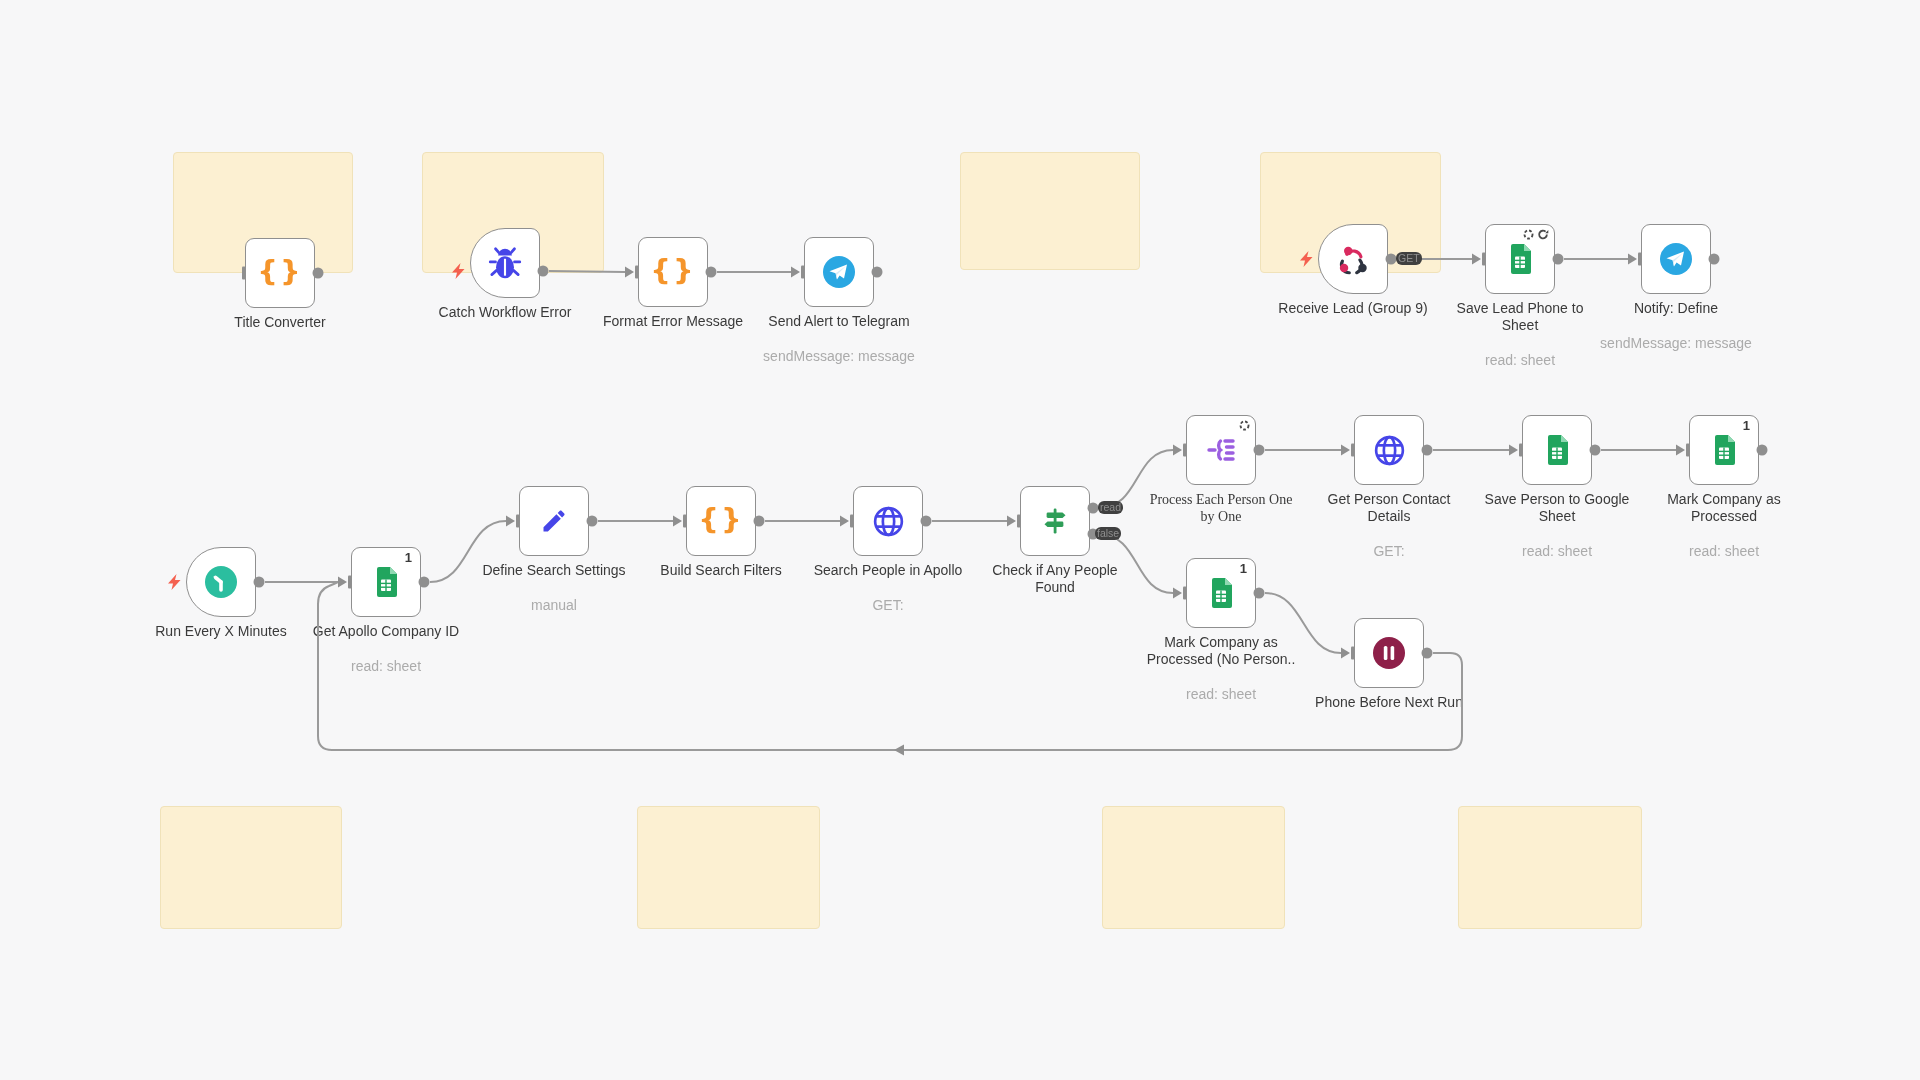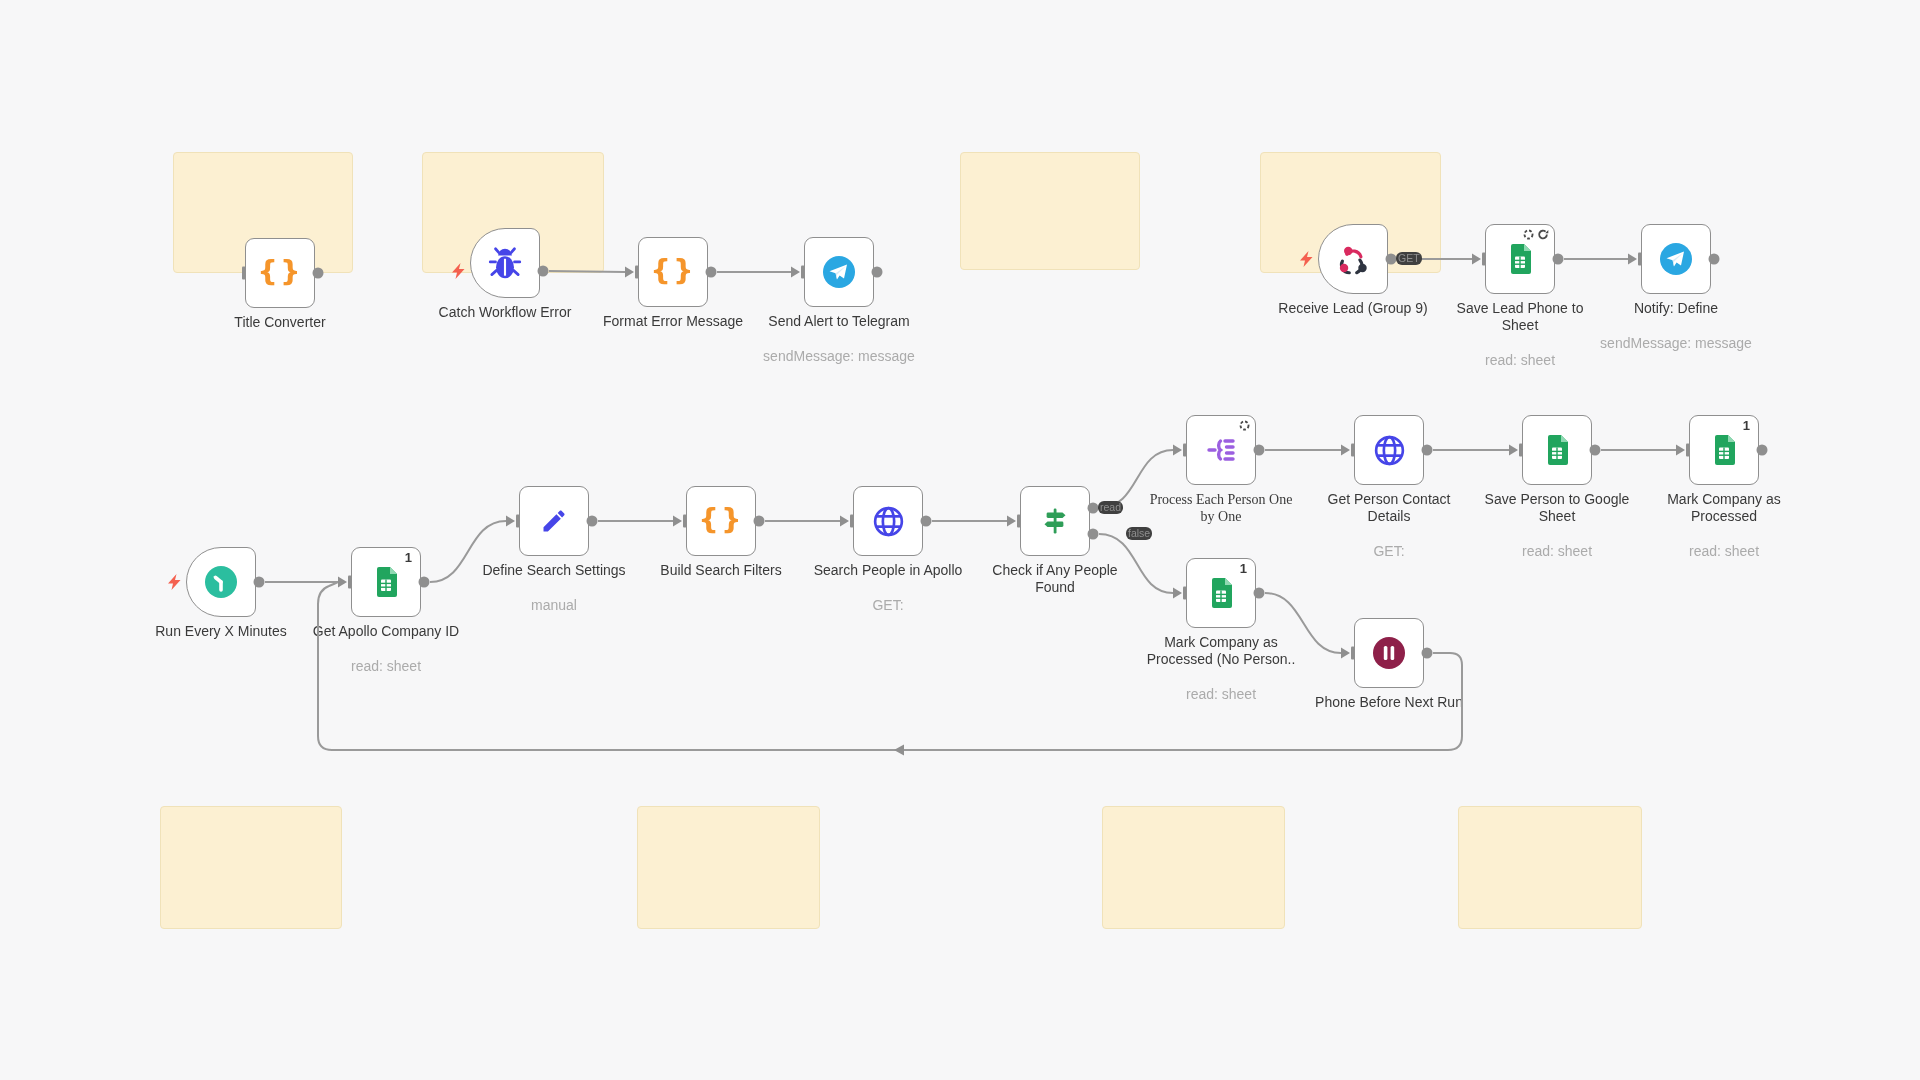--- a/index.html
+++ b/index.html
@@ -387,21 +387,21 @@
         <rect x="19.6" y="11" width="3.6" height="14" rx="1.6" fill="#ffffff"></rect>
       </svg>
     </div>
     <div class="node-meta">
       <div class="node-label">Phone Before Next Run</div>
     </div>
   </div>
 
   <span class="port-label" style="left:1396px;top:252px;">GET</span>
   <span class="port-label" style="left:1098px;top:501px;">read</span>
-  <span class="port-label" style="left:1126px;top:527px;">false</span>
+  <span class="port-label" style="left:1095px;top:527px;">false</span>
 
   <svg class="wires" width="1920" height="1080" viewBox="0 0 1920 1080">
 
     <path class="wire clickable" d="M549 271 L625 272"></path>
     <path class="wire clickable" d="M717 272 L791 272"></path>
     <path class="wire clickable" d="M1397 259 L1472 259"></path>
     <path class="wire clickable" d="M1564 259 L1628 259"></path>
     <path class="wire clickable" d="M265 582 L338 582"></path>
     <path class="wire clickable" d="M430 582 C470 582 466 521 506 521"></path>
     <path class="wire clickable" d="M598 521 L673 521"></path>

